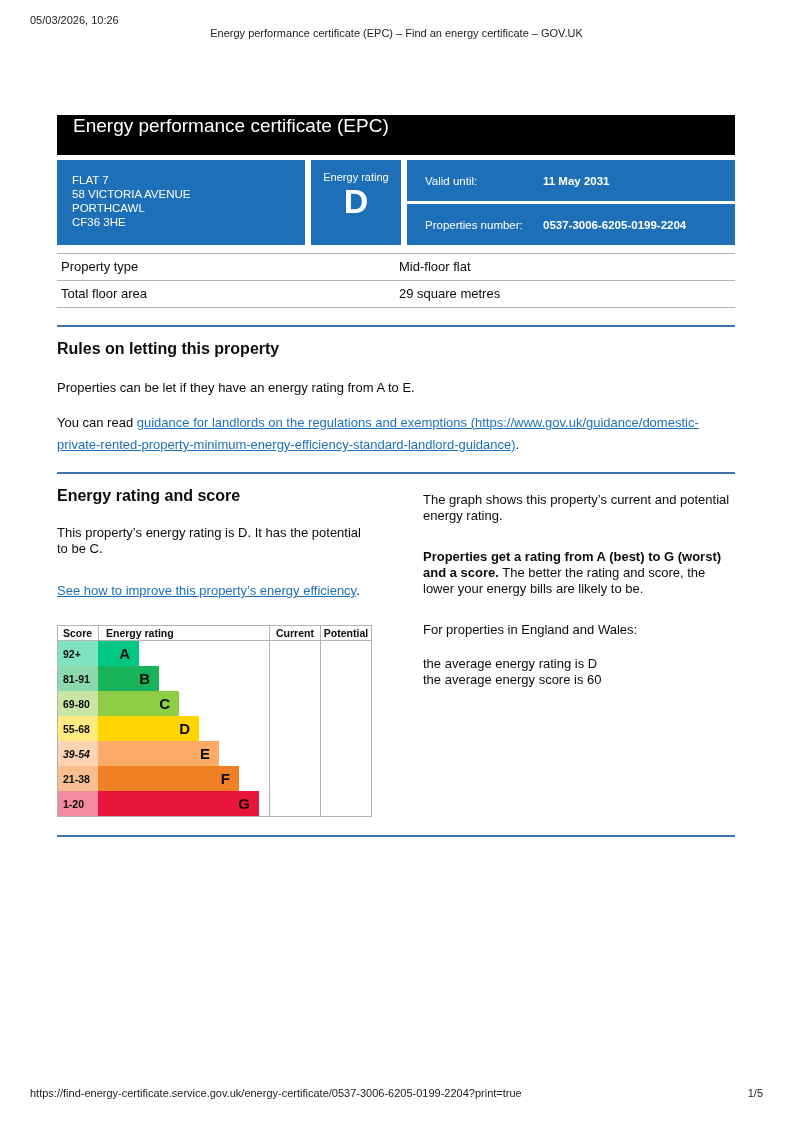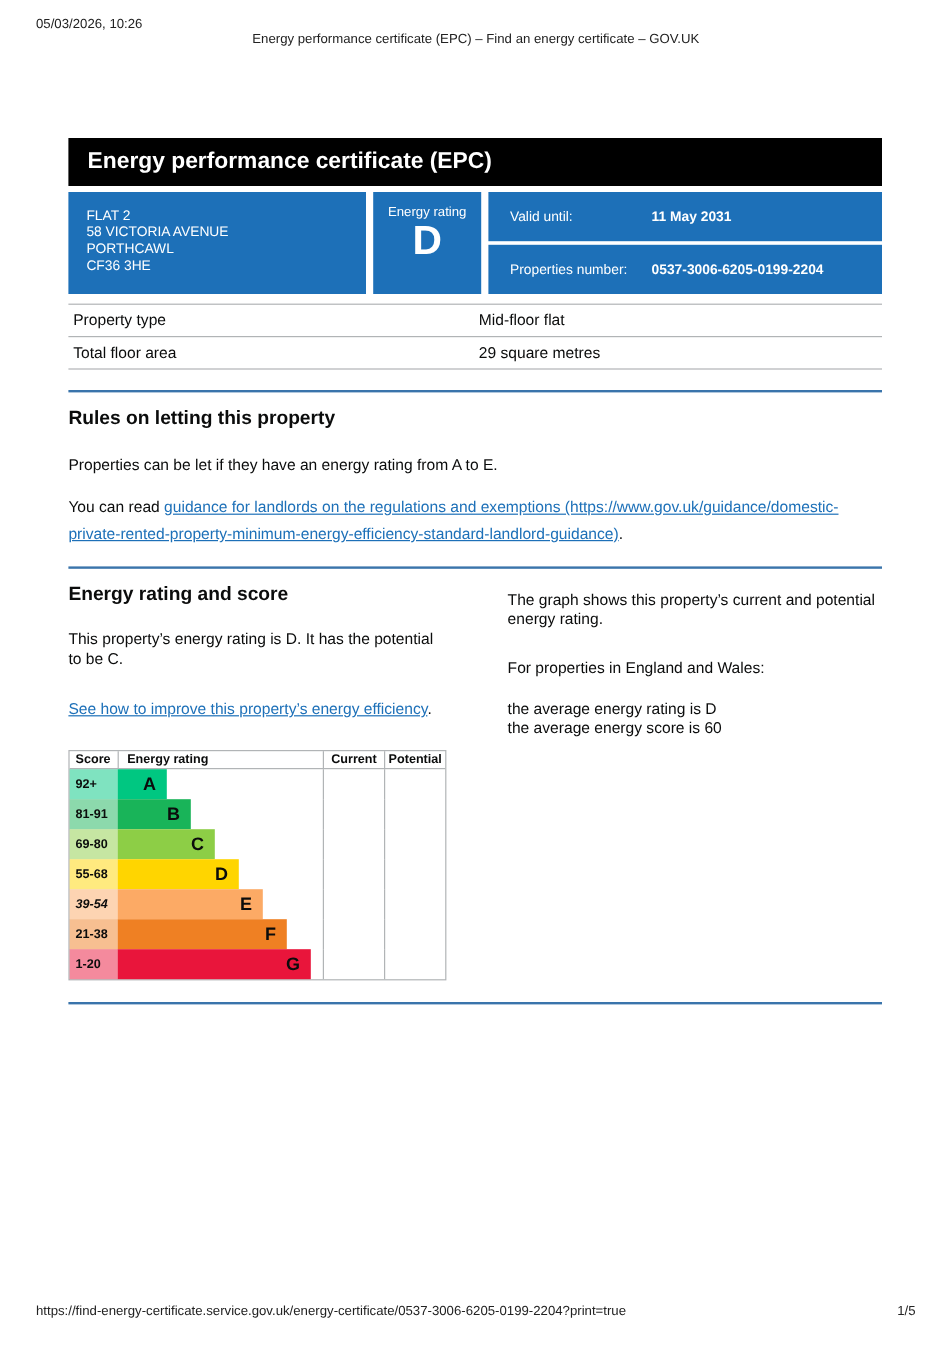--- a/index.html
+++ b/index.html
@@ -15,21 +15,21 @@
     font-family:"Liberation Sans", sans-serif;color:var(--ink);
     overflow:hidden;
   }
   
   .print-header{position:absolute;top:14px;left:0;right:0;height:16px;font-size:11px;color:#222;}
   .print-header .ph-date{position:absolute;left:30px;top:0;}
   .print-header .ph-title{position:absolute;left:0;right:0;top:13px;text-align:center;}
   .print-footer{position:absolute;top:1087px;left:30px;right:30px;display:flex;justify-content:space-between;font-size:11px;color:#222;gap:24px;}
   
   .main{position:absolute;left:57px;top:115px;width:678px;}
-  .banner{background:#000;color:#fff;height:40px;display:flex;align-items:center;padding-left:16px;font-size:19px;font-weight:bold;}
+  .banner{background:#000;color:#fff;height:40px;display:flex;align-items:flex-start;padding-left:16px;font-size:19px;font-weight:normal;}
   .summary-row{display:flex;gap:6px;margin-top:5px;height:85px;}
   .address-box{width:248px;background:var(--govuk-blue);color:#fff;padding:13px 15px;font-size:11.5px;line-height:14px;}
   .rating-box{width:90px;background:var(--govuk-blue);color:#fff;text-align:center;padding-top:11px;}
   .rating-box .rb-label{font-size:11px;}
   .rating-box .rb-value{font-size:34px;font-weight:bold;line-height:36px;}
   .validity-col{flex:1;display:flex;flex-direction:column;gap:3px;}
   .validity-box{flex:1;background:var(--govuk-blue);color:#fff;display:flex;align-items:center;font-size:11.5px;padding-left:18px;}
   .validity-box .v-label{width:118px;}
   .validity-box .v-value{font-weight:bold;}
   .property-table{margin-top:8px;font-size:13px;border-top:1px solid var(--border-gray);}
@@ -77,21 +77,21 @@
 </div>
 
 <div class="main">
 
   <div class="banner">
     <span>Energy performance certificate (EPC)</span>
   </div>
 
   <div class="summary-row">
     <div class="address-box">
-      <div>FLAT 2</div>
+      <div>FLAT 7</div>
       <div>58 VICTORIA AVENUE</div>
       <div>PORTHCAWL</div>
       <div>CF36 3HE</div>
     </div>
     <div class="rating-box">
       <div class="rb-label">Energy rating</div>
       <div class="rb-value">D</div>
     </div>
     <div class="validity-col">
       <div class="validity-box">
@@ -203,20 +203,21 @@
               </div>
               <div class="epc-cell"></div>
               <div class="epc-cell"></div>
             </div>
           </div>
       </div>
     </div>
 
     <div class="col-right">
       <p class="rp1">The graph shows this property’s current and potential energy rating.</p>
+      <p class="rp2"><span class="bold">Properties get a rating from A (best) to G (worst) and a score.</span><span> The better the rating and score, the lower your energy bills are likely to be.</span></p>
       <p class="rp3">For properties in England and Wales:</p>
       <p class="rp4"><span>the average energy rating is D</span><br><span>the average energy score is 60</span></p>
     </div>
   </div>
 
   <hr class="rule-blue rule-3">
 </div>
 
 <div class="print-footer">
   <span>https://find-energy-certificate.service.gov.uk/energy-certificate/0537-3006-6205-0199-2204?print=true</span>

